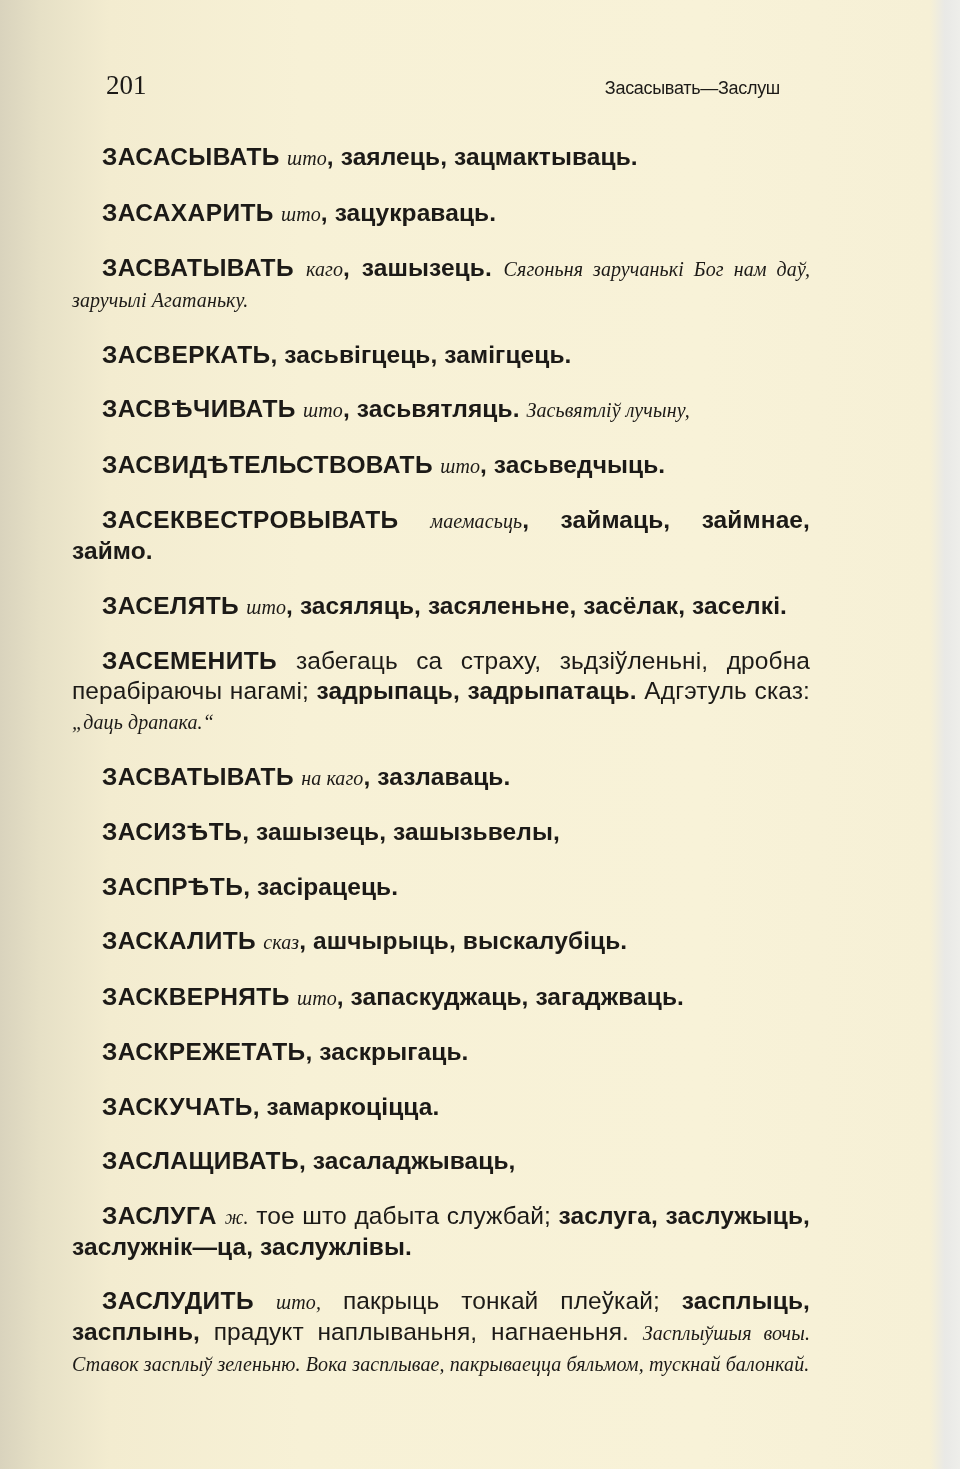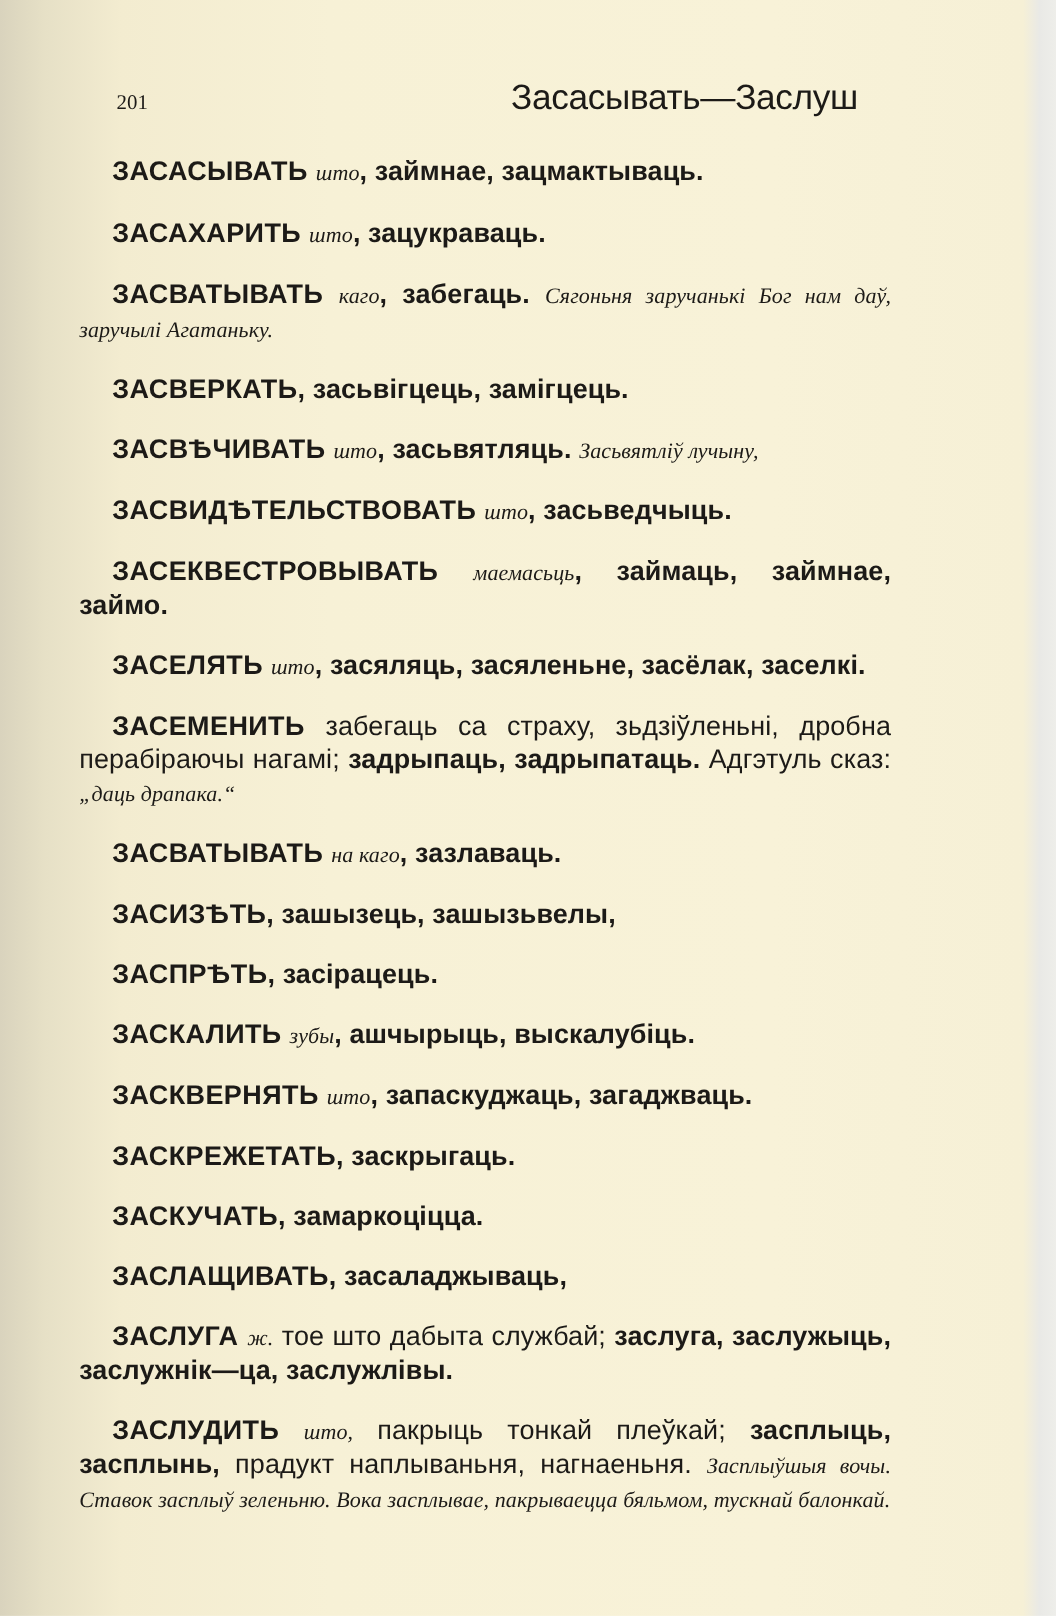--- a/index.html
+++ b/index.html
@@ -5,51 +5,51 @@
   html, body { margin: 0; padding: 0; }
   body {
     width: 960px; height: 1469px; overflow: hidden;
     background: linear-gradient(90deg, #d9d3bd 0px, #e6e0c6 40px, #f3ecd0 110px, #f7f1d6 300px, #f8f2d8 700px, #f6f0d6 930px, #e9e9e6 945px, #eeeeea 960px);
     font-family: "Liberation Sans", sans-serif;
     color: #1c1a17;
     position: relative;
   }
   .page { position: absolute; left: 72px; top: 70px; width: 738px; }
   .header { display: flex; justify-content: space-between; align-items: baseline; height: 44px; padding: 0 30px 0 34px; }
-  .page-number { font-family: "Liberation Serif", serif; font-size: 19px; }
-  .running-head { font-family: "Liberation Sans", sans-serif; font-size: 32px; letter-spacing: -0.3px; }
+  .page-number { font-family: "Liberation Serif", serif; font-size: 27px; }
+  .running-head { font-family: "Liberation Sans", sans-serif; font-size: 18px; letter-spacing: -0.3px; }
   .entries { margin-top: 28px; }
   .entry { font-size: 24.5px; line-height: 30px; margin-bottom: 6px; text-align: justify; text-indent: 30px; letter-spacing: 0.1px; }
   .hw { font-weight: bold; letter-spacing: 0.4px; }
   .b { font-weight: bold; }
   .i { font-style: italic; font-family: "Liberation Serif", serif; font-size: 20px; }
   .n { font-weight: normal; }
 </style>
 </head>
 <body>
 
 <div class="page">
   <div class="header">
     <span class="page-number">201</span>
     <span class="running-head">Засасывать—Заслуш</span>
   </div>
   <div class="entries" id="entries">
-      <p class="entry"><span class="hw">ЗАСАСЫВАТЬ </span><span class="i">што</span><span class="b">, займнае, зацмактываць.</span></p>
+      <p class="entry"><span class="hw">ЗАСАСЫВАТЬ </span><span class="i">што</span><span class="b">, заялець, зацмактываць.</span></p>
       <p class="entry"><span class="hw">ЗАСАХАРИТЬ </span><span class="i">што</span><span class="b">, зацукраваць.</span></p>
-      <p class="entry"><span class="hw">ЗАСВАТЫВАТЬ </span><span class="i">каго</span><span class="b">, забегаць. </span><span class="i">Сягоньня заручанькі Бог нам даў, заручылі Агатаньку.</span></p>
+      <p class="entry"><span class="hw">ЗАСВАТЫВАТЬ </span><span class="i">каго</span><span class="b">, зашызець. </span><span class="i">Сягоньня заручанькі Бог нам даў, заручылі Агатаньку.</span></p>
       <p class="entry"><span class="hw">ЗАСВЕРКАТЬ</span><span class="b">, засьвігцець, замігцець.</span></p>
       <p class="entry"><span class="hw">ЗАСВѢЧИВАТЬ </span><span class="i">што</span><span class="b">, засьвятляць. </span><span class="i">Засьвятліў лучыну,</span></p>
       <p class="entry"><span class="hw">ЗАСВИДѢТЕЛЬСТВОВАТЬ </span><span class="i">што</span><span class="b">, засьведчыць.</span></p>
       <p class="entry"><span class="hw">ЗАСЕКВЕСТРОВЫВАТЬ </span><span class="i">маемасьць</span><span class="b">, займаць, займнае, займо.</span></p>
       <p class="entry"><span class="hw">ЗАСЕЛЯТЬ </span><span class="i">што</span><span class="b">, засяляць, засяленьне, засёлак, заселкі.</span></p>
       <p class="entry"><span class="hw">ЗАСЕМЕНИТЬ </span><span class="n">забегаць са страху, зьдзіўленьні, дробна перабіраючы нагамі; </span><span class="b">задрыпаць, задрыпатаць.</span><span class="n"> Адгэтуль сказ: </span><span class="i">„даць драпака.“</span></p>
       <p class="entry"><span class="hw">ЗАСВАТЫВАТЬ </span><span class="i">на каго</span><span class="b">, зазлаваць.</span></p>
       <p class="entry"><span class="hw">ЗАСИЗѢТЬ</span><span class="b">, зашызець, зашызьвелы,</span></p>
       <p class="entry"><span class="hw">ЗАСПРѢТЬ</span><span class="b">, засірацець.</span></p>
-      <p class="entry"><span class="hw">ЗАСКАЛИТЬ </span><span class="i">зубы</span><span class="b">, ашчырыць, выскалубіць.</span></p>
+      <p class="entry"><span class="hw">ЗАСКАЛИТЬ </span><span class="i">сказ</span><span class="b">, ашчырыць, выскалубіць.</span></p>
       <p class="entry"><span class="hw">ЗАСКВЕРНЯТЬ </span><span class="i">што</span><span class="b">, запаскуджаць, загаджваць.</span></p>
       <p class="entry"><span class="hw">ЗАСКРЕЖЕТАТЬ</span><span class="b">, заскрыгаць.</span></p>
       <p class="entry"><span class="hw">ЗАСКУЧАТЬ</span><span class="b">, замаркоціцца.</span></p>
       <p class="entry"><span class="hw">ЗАСЛАЩИВАТЬ</span><span class="b">, засаладжываць,</span></p>
       <p class="entry"><span class="hw">ЗАСЛУГА </span><span class="i">ж.</span><span class="n"> тое што дабыта службай; </span><span class="b">заслуга, заслужыць, заслужнік—ца, заслужлівы.</span></p>
       <p class="entry"><span class="hw">ЗАСЛУДИТЬ </span><span class="i">што,</span><span class="n"> пакрыць тонкай плеўкай; </span><span class="b">засплыць, засплынь,</span><span class="n"> прадукт наплываньня, нагнаеньня. </span><span class="i">Засплыўшыя вочы. Ставок засплыў зеленьню. Вока засплывае, пакрываецца бяльмом, тускнай балонкай.</span></p>
     </div>
 </div>
 
 </body></html>

